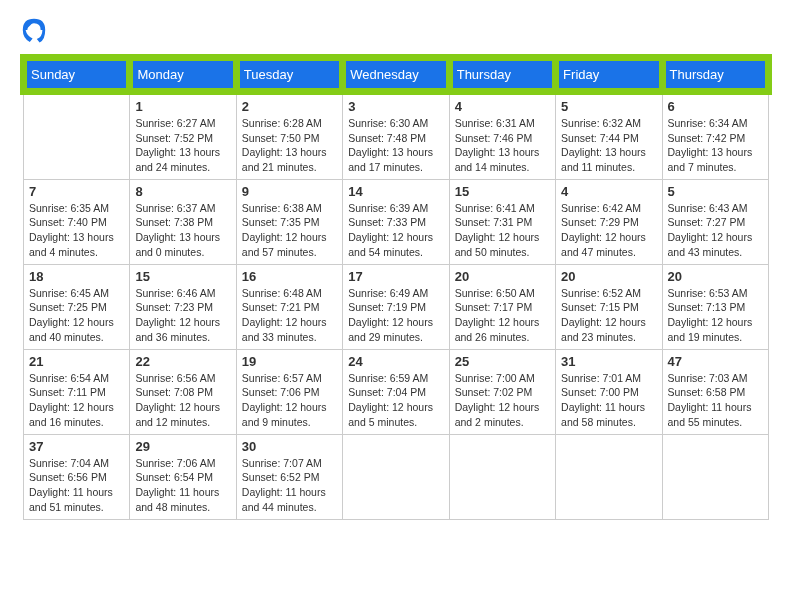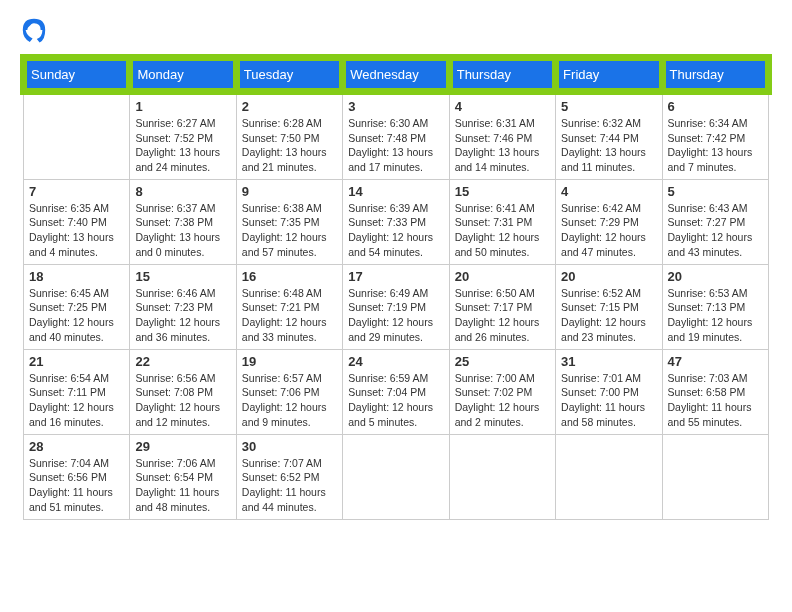--- a/index.html
+++ b/index.html
@@ -228,21 +228,21 @@
           <span class="day-number">31</span>
           <div class="day-info">Sunrise: 7:01 AM<br>Sunset: 7:00 PM<br>Daylight: 11 hours and 58 minutes.</div>
         </td>
         <td>
           <span class="day-number">47</span>
           <div class="day-info">Sunrise: 7:03 AM<br>Sunset: 6:58 PM<br>Daylight: 11 hours and 55 minutes.</div>
         </td>
       </tr>
       <tr>
         <td>
-          <span class="day-number">28</span>
+          <span class="day-number">37</span>
           <div class="day-info">Sunrise: 7:04 AM<br>Sunset: 6:56 PM<br>Daylight: 11 hours and 51 minutes.</div>
         </td>
         <td>
           <span class="day-number">29</span>
           <div class="day-info">Sunrise: 7:06 AM<br>Sunset: 6:54 PM<br>Daylight: 11 hours and 48 minutes.</div>
         </td>
         <td>
           <span class="day-number">30</span>
           <div class="day-info">Sunrise: 7:07 AM<br>Sunset: 6:52 PM<br>Daylight: 11 hours and 44 minutes.</div>
         </td>

